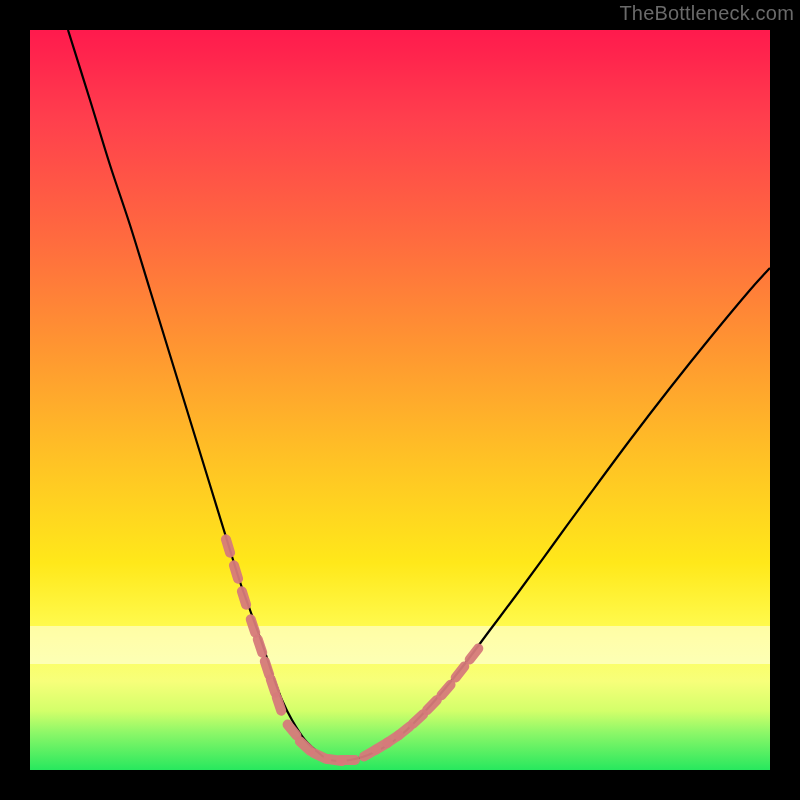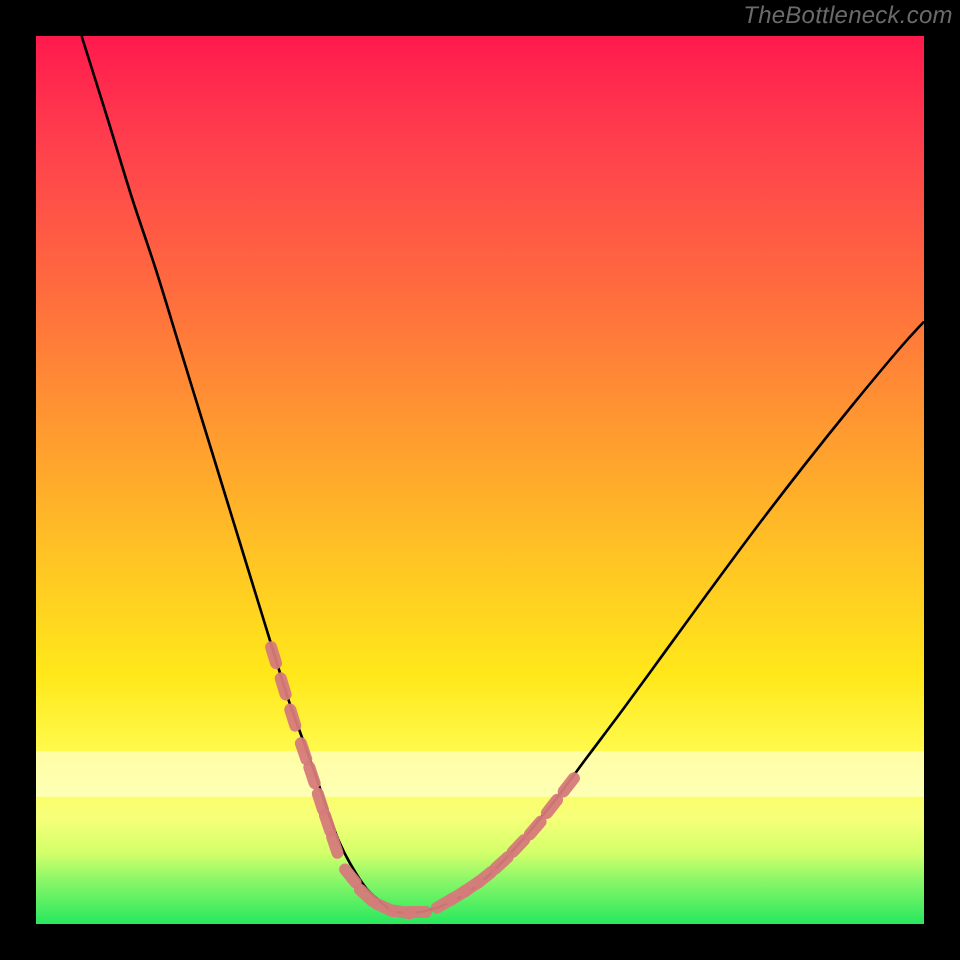--- a/index.html
+++ b/index.html
@@ -8,21 +8,20 @@
     width: 800px;
     height: 800px;
     overflow: hidden;
     background: #000;
     font-family: Arial, Helvetica, sans-serif;
   }
   .frame {
     position: absolute;
     inset: 0;
     background: #000;
-    font-style: italic;
   }
   .plot-area {
     position: absolute;
     left: 30px;
     top: 30px;
     width: 740px;
     height: 740px;
     overflow: hidden;
     
     background: linear-gradient(

